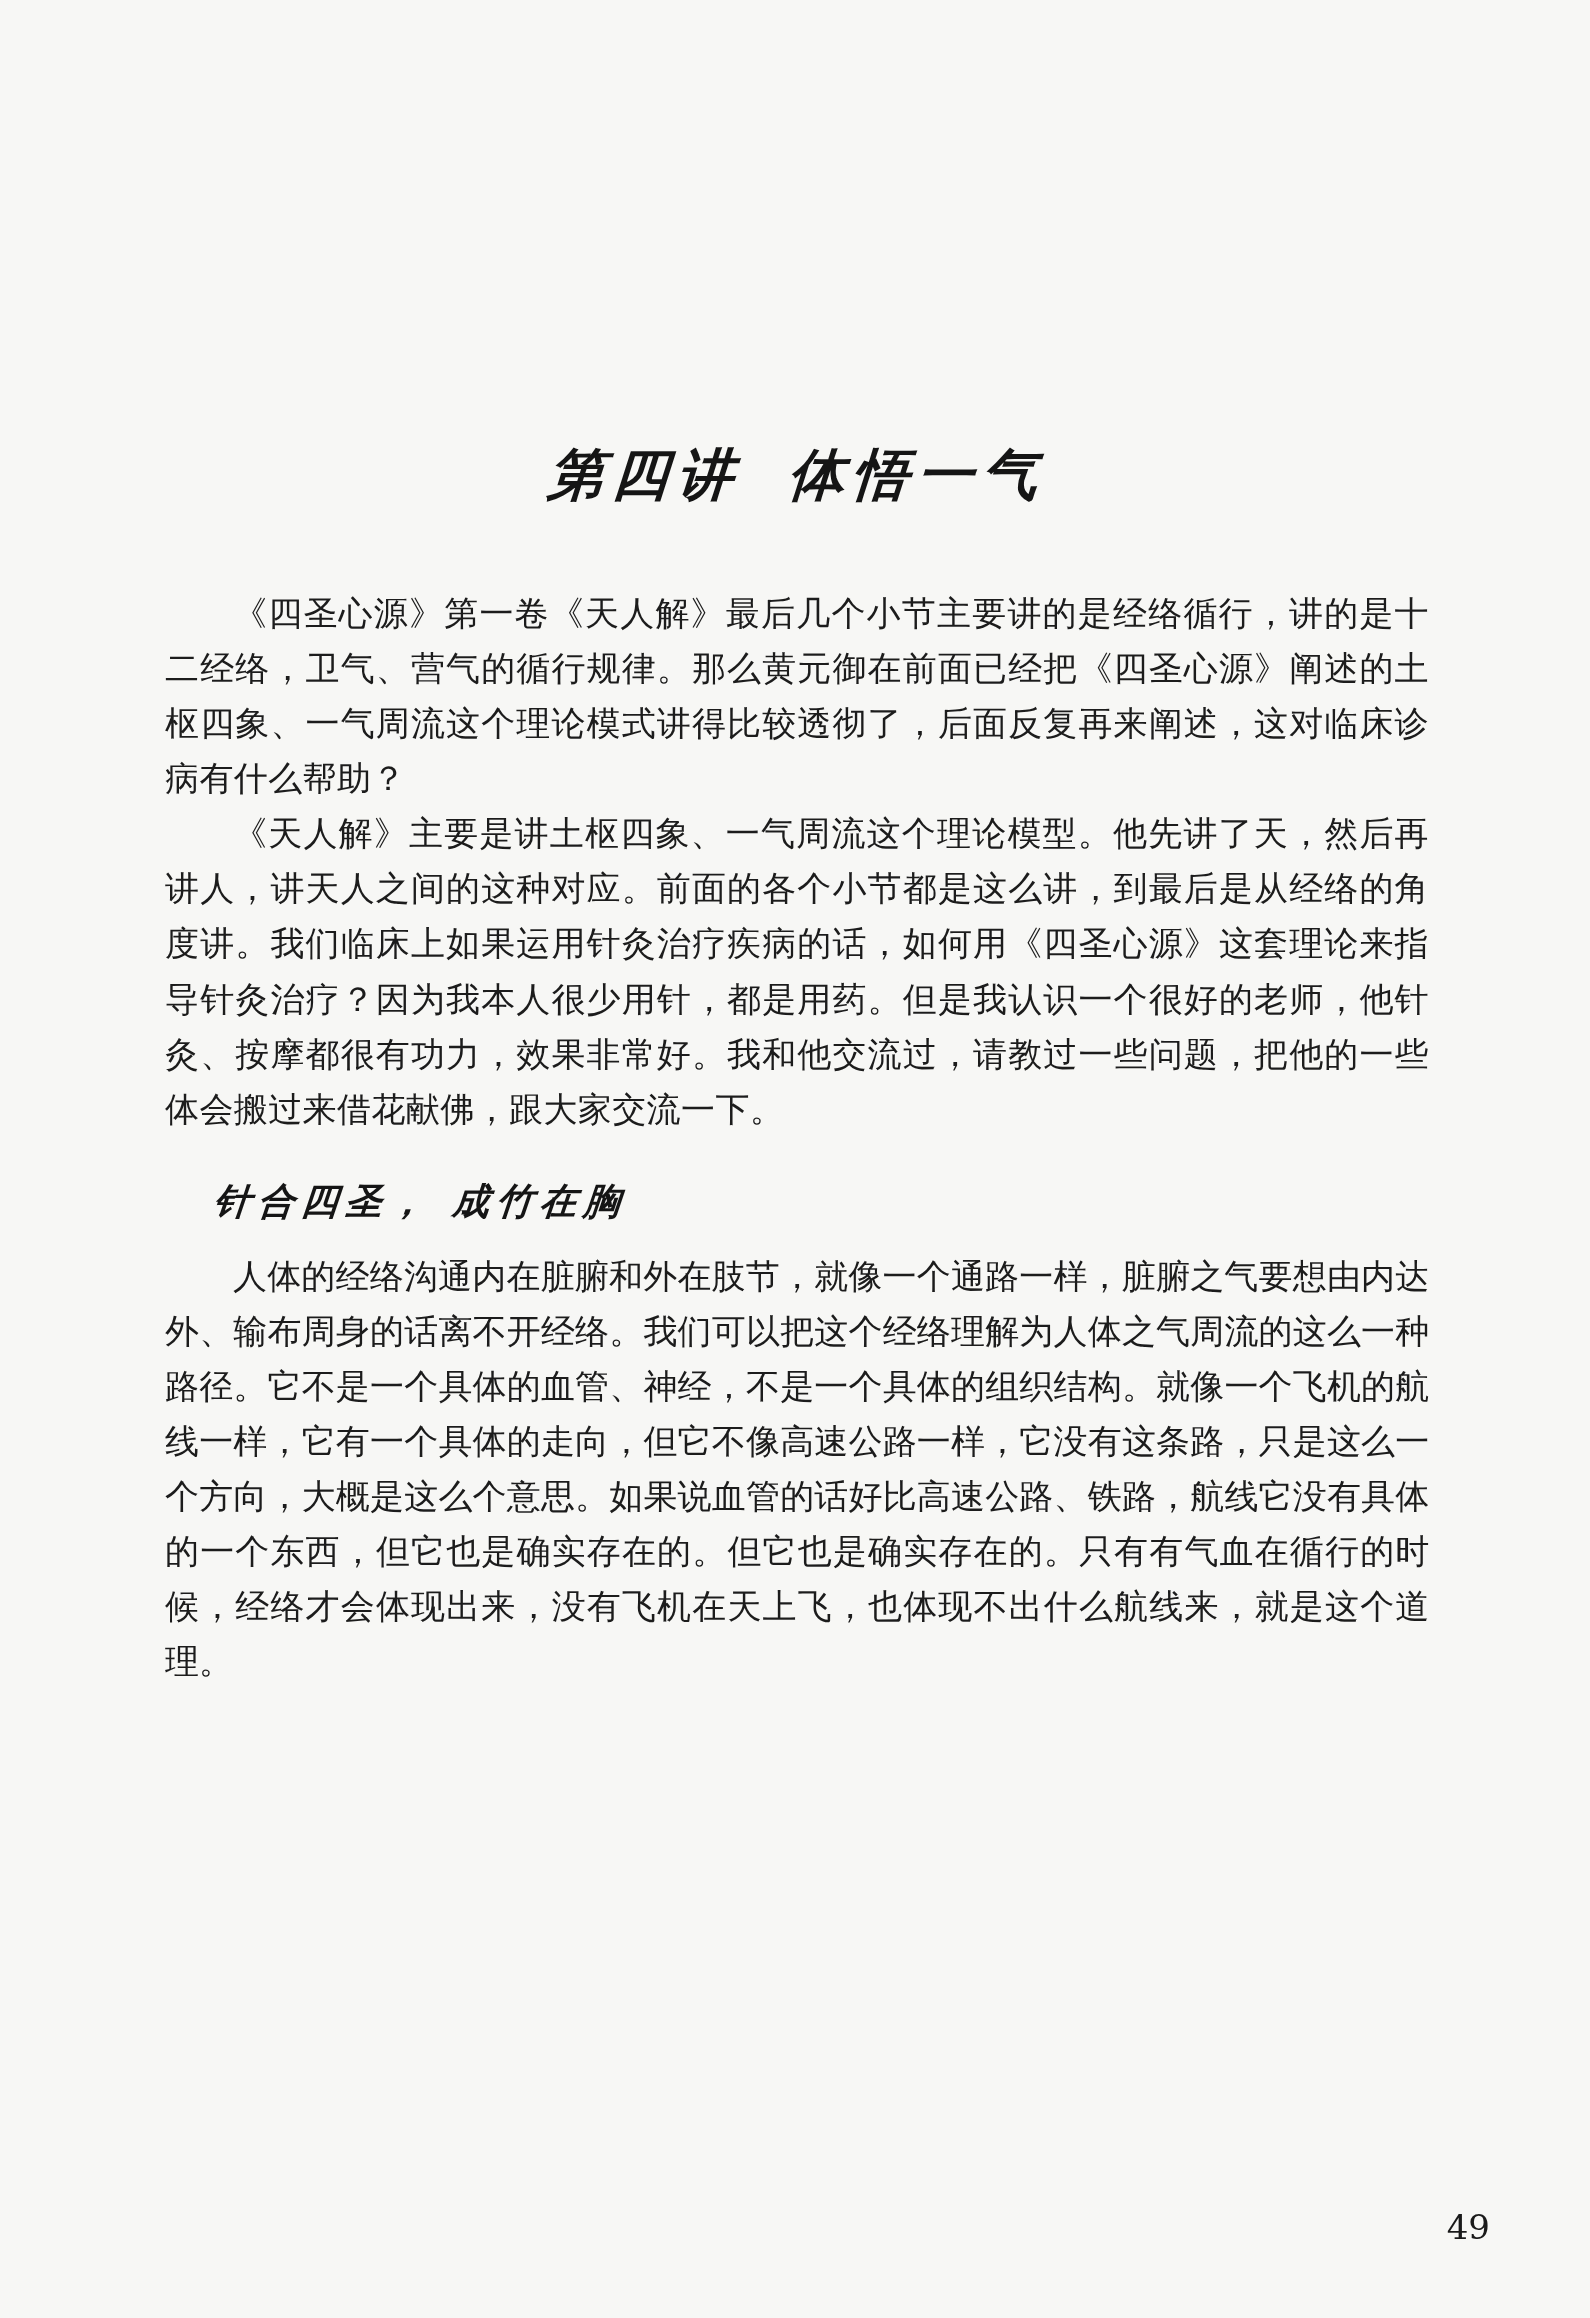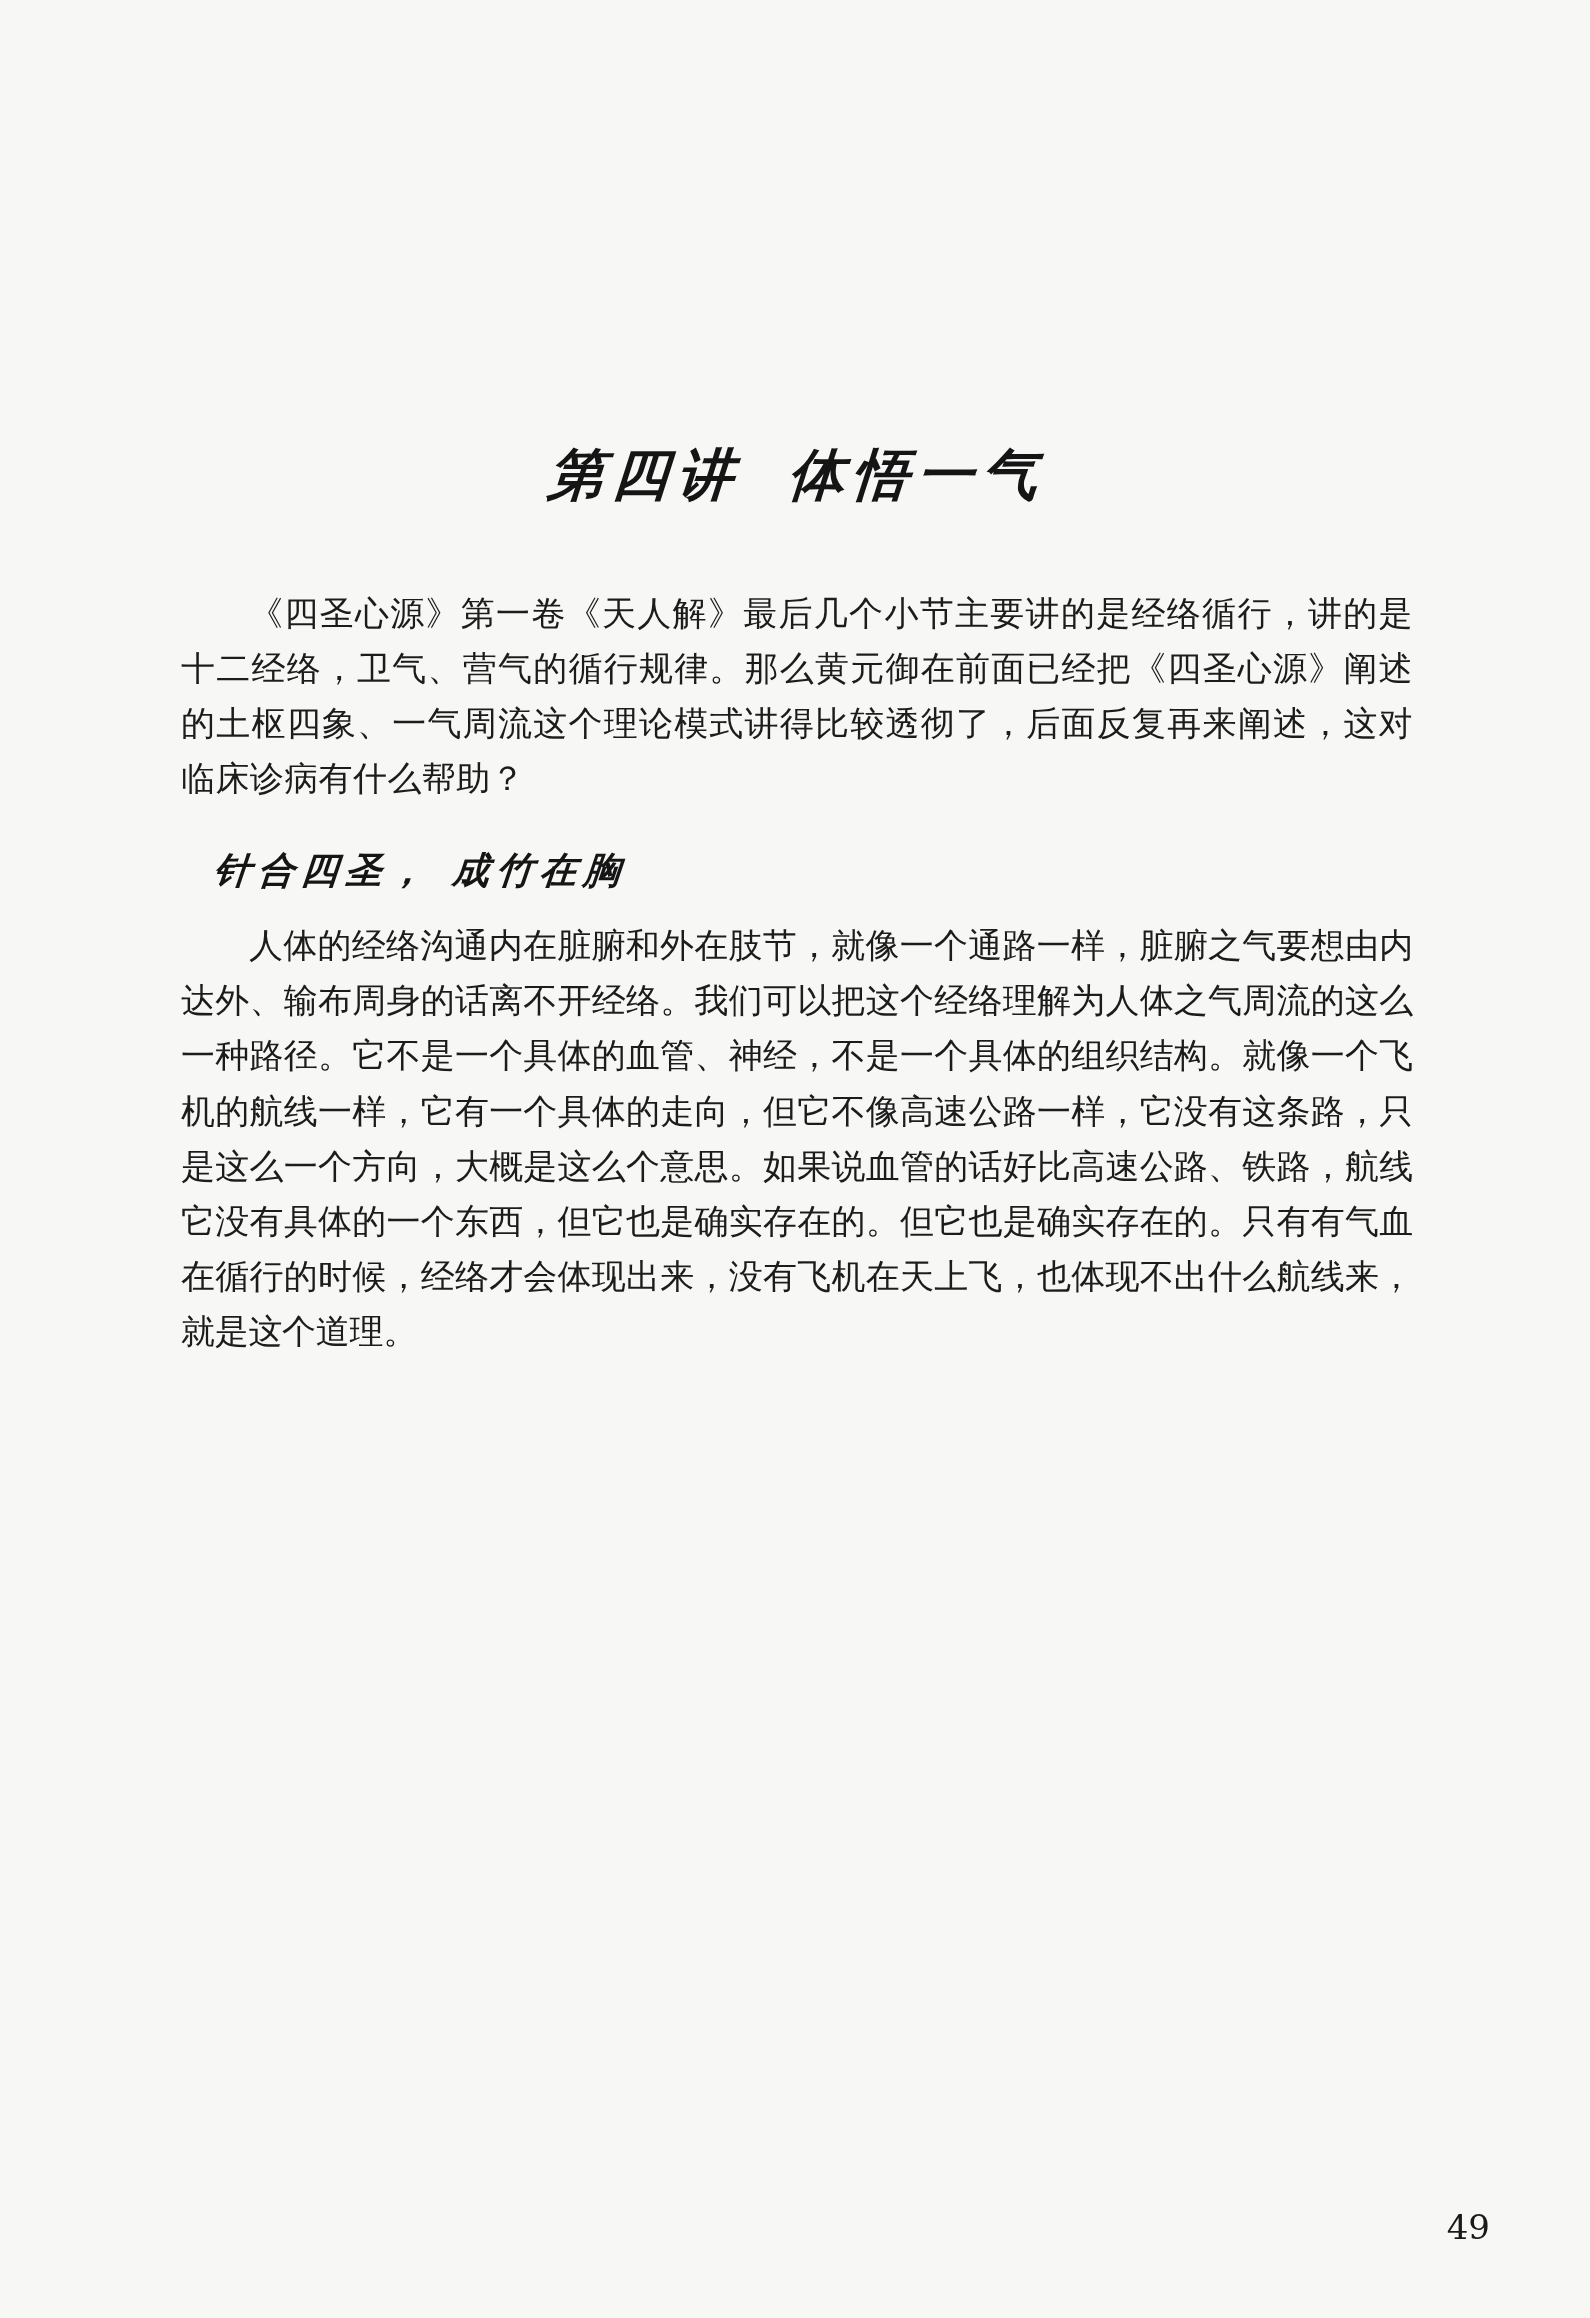--- a/index.html
+++ b/index.html
@@ -41,21 +41,21 @@
     transform: skewX(-4deg);
   }
   .chapter-title .gap {
     display: inline-block;
     width: 47px;
   }
   .body-block {
     margin-top: 72px;
   }
   p.para {
-    margin: 16px;
+    margin: 0;
     font-size: 34px;
     line-height: 1.62;
     text-align: justify;
     text-justify: inter-ideograph;
     text-indent: 2em;
     color: #1c1c1c;
     letter-spacing: 0.4px;
   }
   p.para.tight {
     letter-spacing: -0.3px;
@@ -89,20 +89,21 @@
 
 <div class="page">
   <div class="content">
 
     <h1 class="chapter-title">
       <span>第四讲</span><span class="gap"></span><span>体悟一气</span>
     </h1>
 
     <div class="body-block">
       <p class="para">《四圣心源》第一卷《天人解》最后几个小节主要讲的是经络循行，讲的是十二经络，卫气、营气的循行规律。那么黄元御在前面已经把《四圣心源》阐述的土枢四象、一气周流这个理论模式讲得比较透彻了，后面反复再来阐述，这对临床诊病有什么帮助？</p>
+      <p class="para">《天人解》主要是讲土枢四象、一气周流这个理论模型。他先讲了天，然后再讲人，讲天人之间的这种对应。前面的各个小节都是这么讲，到最后是从经络的角度讲。我们临床上如果运用针灸治疗疾病的话，如何用《四圣心源》这套理论来指导针灸治疗？因为我本人很少用针，都是用药。但是我认识一个很好的老师，他针灸、按摩都很有功力，效果非常好。我和他交流过，请教过一些问题，把他的一些体会搬过来借花献佛，跟大家交流一下。</p>
     </div>
 
     <h2 class="section-heading">
       <span>针合四圣，</span><span class="sp"></span><span>成竹在胸</span>
     </h2>
 
     <div class="body-block" style="margin-top:0">
       <p class="para tight">人体的经络沟通内在脏腑和外在肢节，就像一个通路一样，脏腑之气要想由内达外、输布周身的话离不开经络。我们可以把这个经络理解为人体之气周流的这么一种路径。它不是一个具体的血管、神经，不是一个具体的组织结构。就像一个飞机的航线一样，它有一个具体的走向，但它不像高速公路一样，它没有这条路，只是这么一个方向，大概是这么个意思。如果说血管的话好比高速公路、铁路，航线它没有具体的一个东西，但它也是确实存在的。但它也是确实存在的。只有有气血在循行的时候，经络才会体现出来，没有飞机在天上飞，也体现不出什么航线来，就是这个道理。</p>
     </div>
 

